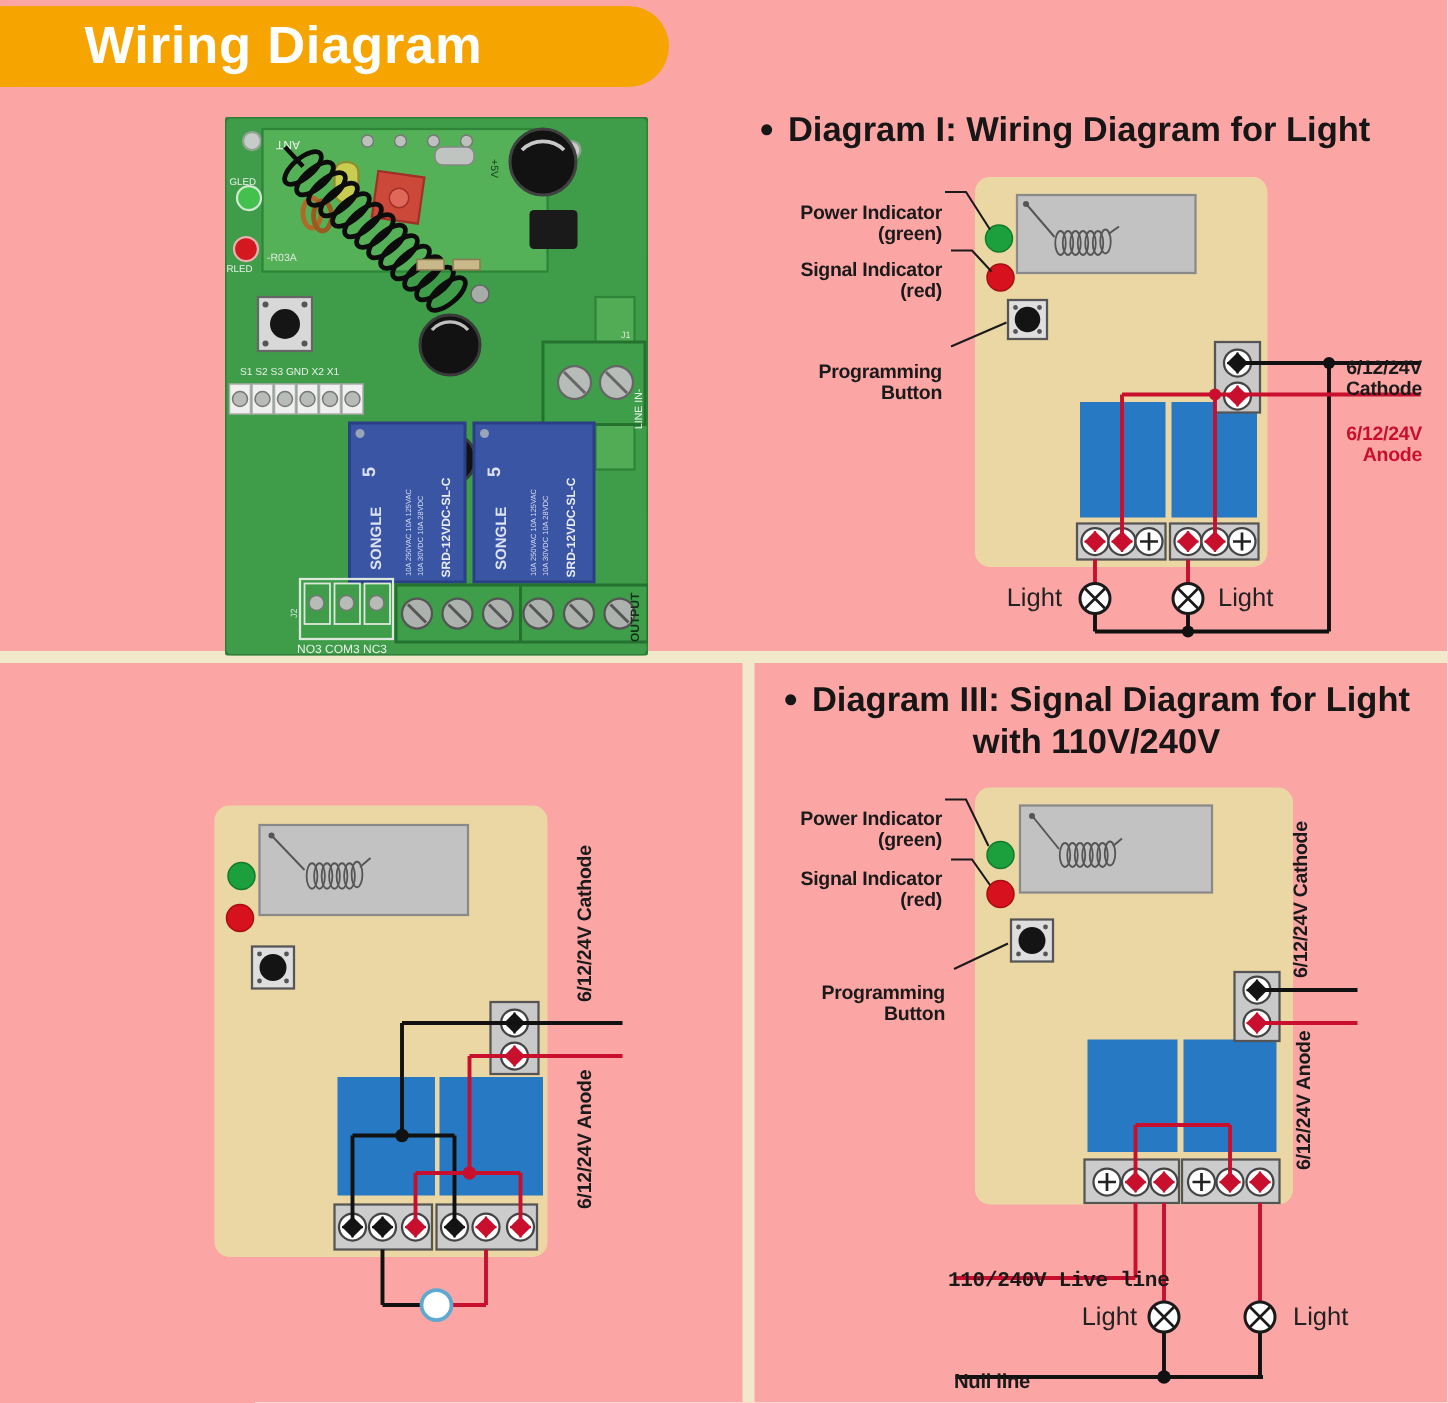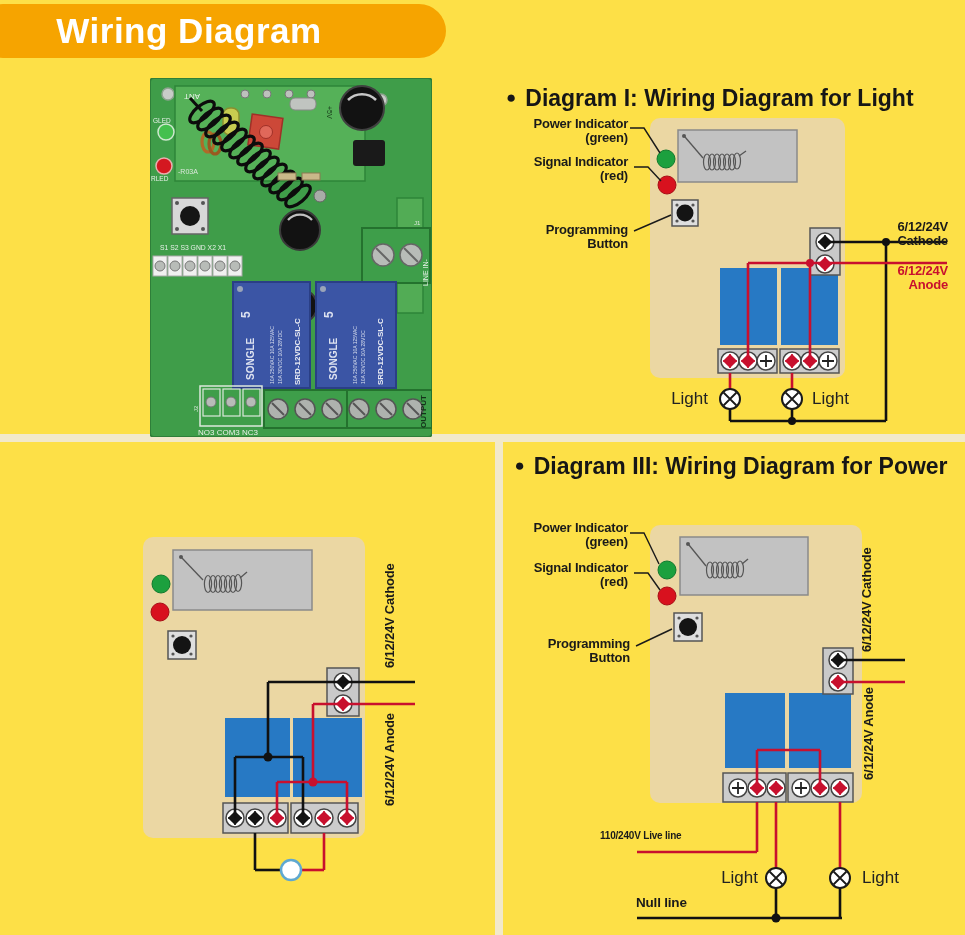--- a/index.html
+++ b/index.html
@@ -1,26 +1,26 @@
 <!DOCTYPE html>
 <html><head>
 <meta charset="utf-8">
 <style>
   html,body{margin:0;padding:0;background:#fff;}
-  #page{position:relative;width:965px;height:935px;background:#fde047;overflow:hidden;
+  #page{position:relative;width:965px;height:935px;background:#fca5a5;overflow:hidden;
         font-family:"Liberation Sans",sans-serif;}
   .abs{position:absolute;}
   .banner{position:absolute;left:-24px;top:4px;width:470px;height:54px;background:#F6A400;
           border-radius:32px;color:#fff;font:bold 35px/54px "Liberation Sans",sans-serif;
           text-align:center;padding-right:44px;box-sizing:border-box;letter-spacing:0.5px;}
   .qtitle{position:absolute;font:bold 23px/28px "Liberation Sans",sans-serif;color:#161616;
           white-space:nowrap;}
   .bullet{font-size:17px;vertical-align:3px;margin-right:9px;}
   .clabel{position:absolute;font:bold 13px/14px "Liberation Sans",sans-serif;
-          letter-spacing:-0.2px;color:#1a1a1a;}
+          letter-spacing:-0.2px;color:#1a1a1a;margin-top:18px;}
   .ra{text-align:right;}
   .red{color:#C8102E;}
   .vlabel{position:absolute;white-space:nowrap;height:14px;
           font:bold 13px/14px "Liberation Sans",sans-serif;letter-spacing:-0.2px;color:#1a1a1a;
           transform:rotate(-90deg);transform-origin:0 100%;}
   .lightlab{position:absolute;font:17px/20px "Liberation Sans",sans-serif;color:#222;}
   .divider{position:absolute;background:#F2E9CA;}
   svg text{font-family:"Liberation Sans",sans-serif;}
 </style>
 </head>
@@ -426,21 +426,21 @@
     <circle cx="776" cy="918" r="4.5" fill="#111"></circle>
     <use href="#d3L" x="776" y="878"></use>
     <use href="#d3L" x="840" y="878"></use>
     <g stroke="#1a1a1a" stroke-width="1.4" fill="none">
       <polyline points="630,533 644,533 659,564"></polyline>
       <polyline points="634,573 648,573 660,590"></polyline>
       <polyline points="636,646 672,629"></polyline>
     </g>
   </svg>
 
-  <div class="qtitle" style="left:506px;top:84px;">
+  <div class="qtitle" style="left:506px;top:72px;">
     <span class="bullet">●</span><span>Diagram I: Wiring Diagram for Light</span>
   </div>
   <div class="clabel ra" style="left:498px;top:117px;width:130px;">
     <div>Power Indicator</div>
       <div>(green)</div>
   </div>
   <div class="clabel ra" style="left:498px;top:155px;width:130px;">
     <div>Signal Indicator</div>
       <div>(red)</div>
   </div>
@@ -457,35 +457,36 @@
   </div>
   <div class="lightlab ra" style="left:658px;top:389px;width:50px;text-align:right;">Light</div>
   <div class="lightlab" style="left:812px;top:389px;width:60px;">Light</div>
 
   <div class="vlabel" style="left:397px;top:654px;">6/12/24V Cathode</div>
   <div class="vlabel red" style="left:397px;top:792px;">6/12/24V Anode</div>
   <div class="lightlab" style="left:254px;top:944px;width:74px;text-align:center;font-size:19px;">Motor</div>
 
   <div style="position:absolute;left:500px;top:452px;width:462px;text-align:center;">
     <div class="qtitle" style="position:static;">
-      <span class="bullet">●</span><span>Diagram III: Wiring Diagram for Power</span>
+      <span class="bullet">●</span><span>Diagram III: Signal Diagram for Light</span>
     </div>
+    <div class="qtitle" style="position:static;">with 110V/240V</div>
   </div>
   <div class="clabel ra" style="left:498px;top:521px;width:130px;">
     <div>Power Indicator</div>
       <div>(green)</div>
   </div>
   <div class="clabel ra" style="left:498px;top:561px;width:130px;">
     <div>Signal Indicator</div>
       <div>(red)</div>
   </div>
   <div class="clabel ra" style="left:500px;top:637px;width:130px;">
     <div>Programming</div>
       <div>Button</div>
   </div>
   <div class="vlabel" style="left:874px;top:638px;">6/12/24V Cathode</div>
   <div class="vlabel red" style="left:876px;top:766px;">6/12/24V Anode</div>
-  <div class="clabel" style="left:600px;top:829px;font-size:10px;">110/240V Live line</div>
+  <div class="clabel" style="left:632px;top:829px;font-size:14px;font-family:Liberation Mono, monospace;">110/240V Live line</div>
   <div class="clabel" style="left:636px;top:896px;font-size:13.5px;">Null line</div>
   <div class="lightlab" style="left:708px;top:868px;width:50px;text-align:right;">Light</div>
   <div class="lightlab" style="left:862px;top:868px;width:60px;">Light</div>
 
 </div>
 
 </body></html>

